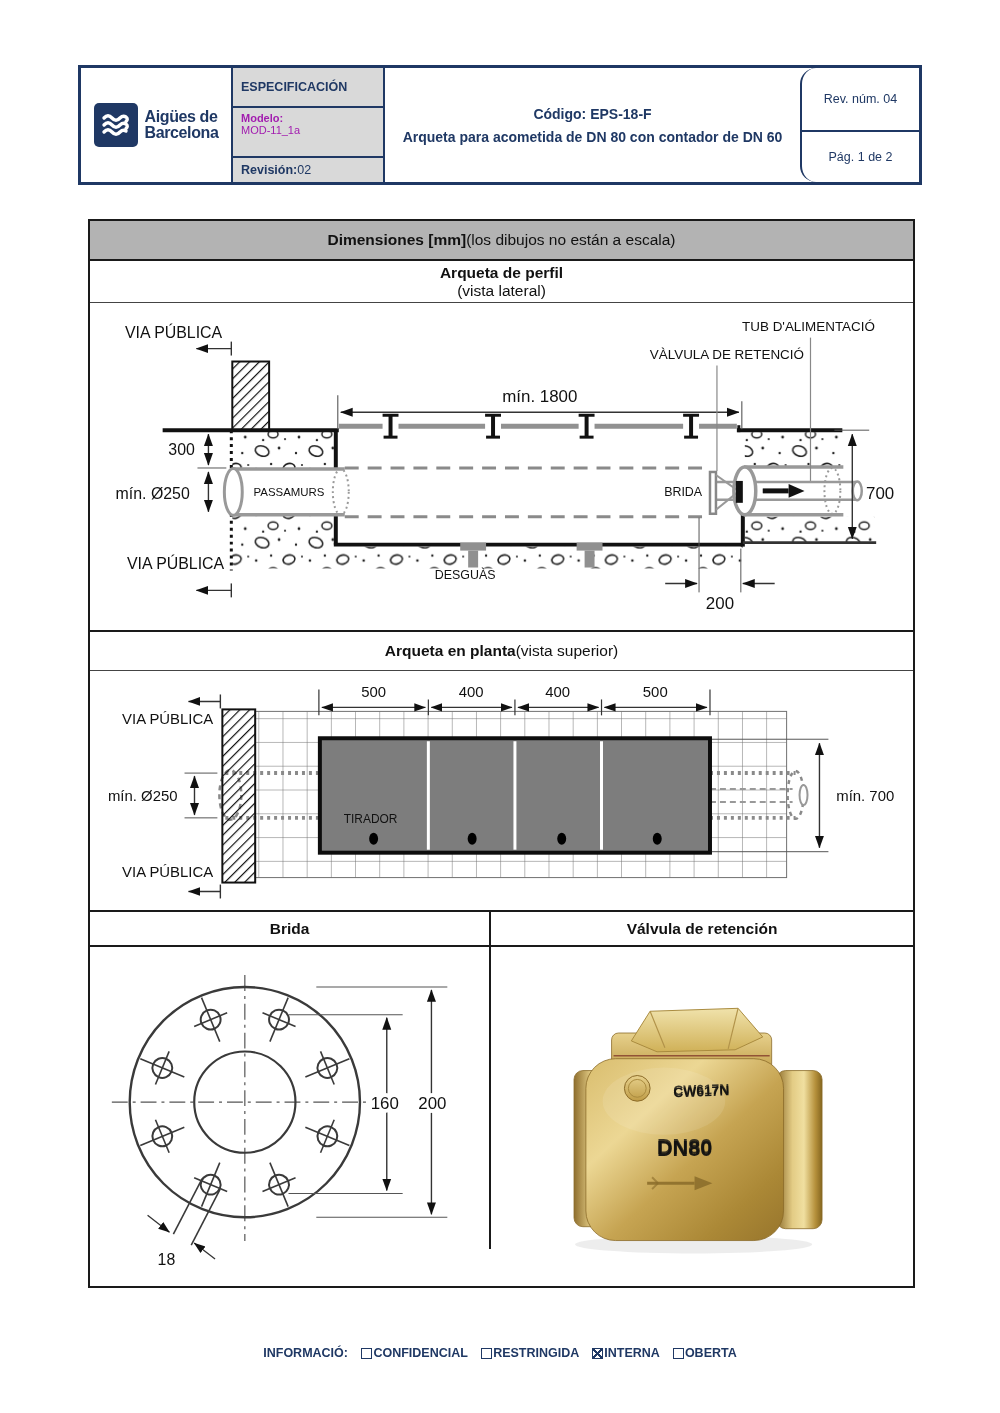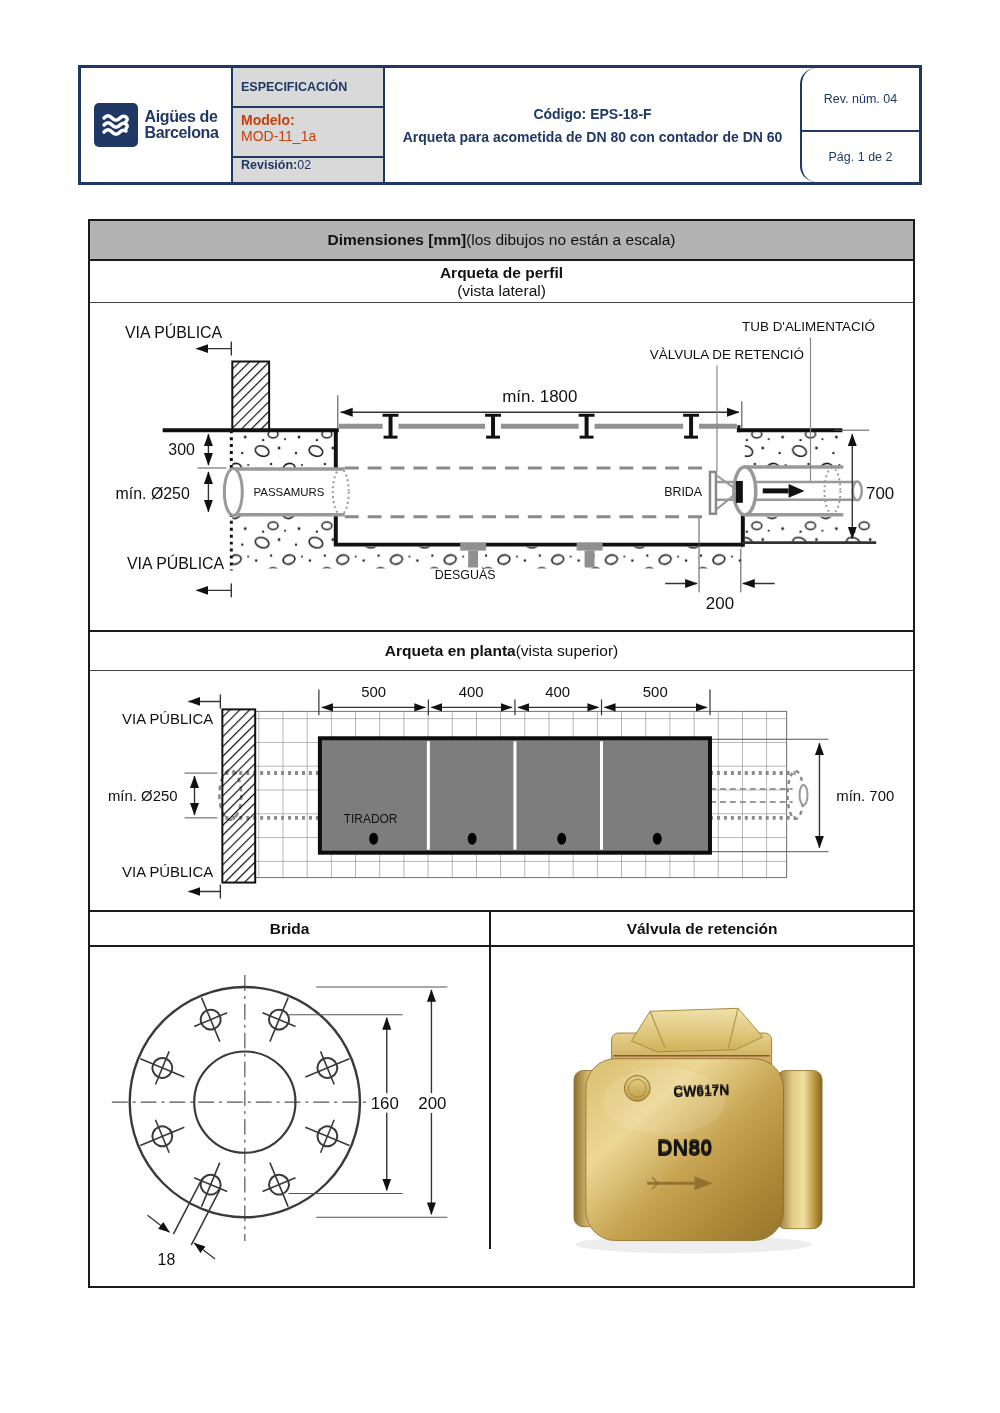--- a/index.html
+++ b/index.html
@@ -9,22 +9,22 @@
   .hdr{position:absolute;left:78px;top:65px;width:844px;height:120px;
        border:3px solid #1f3864;box-sizing:border-box;display:flex;}
   .hdr-logo{width:150px;display:flex;align-items:center;justify-content:center;gap:7px;}
   .logo-sq{width:44px;height:44px;background:#1f3864;border-radius:5px;flex:0 0 auto;
            display:flex;align-items:center;justify-content:center;}
   .logo-txt{color:#1f3864;font-weight:bold;font-size:16px;line-height:1.02;letter-spacing:-0.4px;}
   .hdr-spec{width:154px;background:#d9d9d9;border-left:2px solid #1f3864;border-right:2px solid #1f3864;
             box-sizing:border-box;display:flex;flex-direction:column;}
   .spec-r1{height:38px;border-bottom:2px solid #1f3864;display:flex;align-items:center;padding-left:8px;
            font-weight:bold;color:#1f3864;font-size:12.5px;}
-  .spec-r2{height:50px;border-bottom:2px solid #1f3864;padding:4px 0 0 8px;color:#c2410c;font-size:14px;box-sizing:border-box;}
-  .spec-r3{flex:1;display:flex;padding-left:8px;color:#1f3864;font-size:12.5px;}
+  .spec-r2{height:50px;border-bottom:2px solid #1f3864;padding:4px 0 0 8px;color:#a21caf;font-size:11px;box-sizing:border-box;}
+  .spec-r3{flex:1;display:flex;align-items:center;padding-left:8px;color:#1f3864;font-size:12.5px;}
   .hdr-mid{flex:1;display:flex;flex-direction:column;align-items:center;justify-content:center;gap:7px;
            color:#1f3864;font-weight:bold;font-size:14px;text-align:center;padding:0 6px;}
   .hdr-right{width:119px;border-left:2px solid #1f3864;box-sizing:border-box;display:flex;flex-direction:column;border-radius:16px;}
   .rev-cell{height:62px;border-bottom:2px solid #1f3864;display:flex;align-items:center;justify-content:center;
             color:#1f3864;font-size:12.5px;}
   .pag-cell{flex:1;display:flex;align-items:center;justify-content:center;color:#1f3864;font-size:12.5px;}
   .b{font-weight:bold;} .n{font-weight:normal;}
   
   .main{position:absolute;left:88px;top:219px;width:827px;height:1069px;
         border:2px solid #1a1a1a;box-sizing:border-box;}
@@ -454,14 +454,21 @@
               <path d="M158,238 H206" stroke="#8a6c2a" stroke-width="3" opacity="0.85"></path>
               <polygon points="206,231 206,245 224,238" fill="#8a6c2a" opacity="0.85"></polygon>
               <path d="M163,232 l6,6 M163,244 l6,-6" stroke="#8a6c2a" stroke-width="2" opacity="0.6"></path>
             </g>
           </g>
         </svg>
       </div>
     </div>
   </div>
 
+  <div class="foot">
+    <span>INFORMACIÓ:</span>
+    <span class="cbx"></span><span>CONFIDENCIAL</span>
+    <span class="cbx"></span><span>RESTRINGIDA</span>
+    <span class="cbx checked"></span><span>INTERNA</span>
+    <span class="cbx"></span><span>OBERTA</span>
+  </div>
 
 </div>
 
 </body></html>

